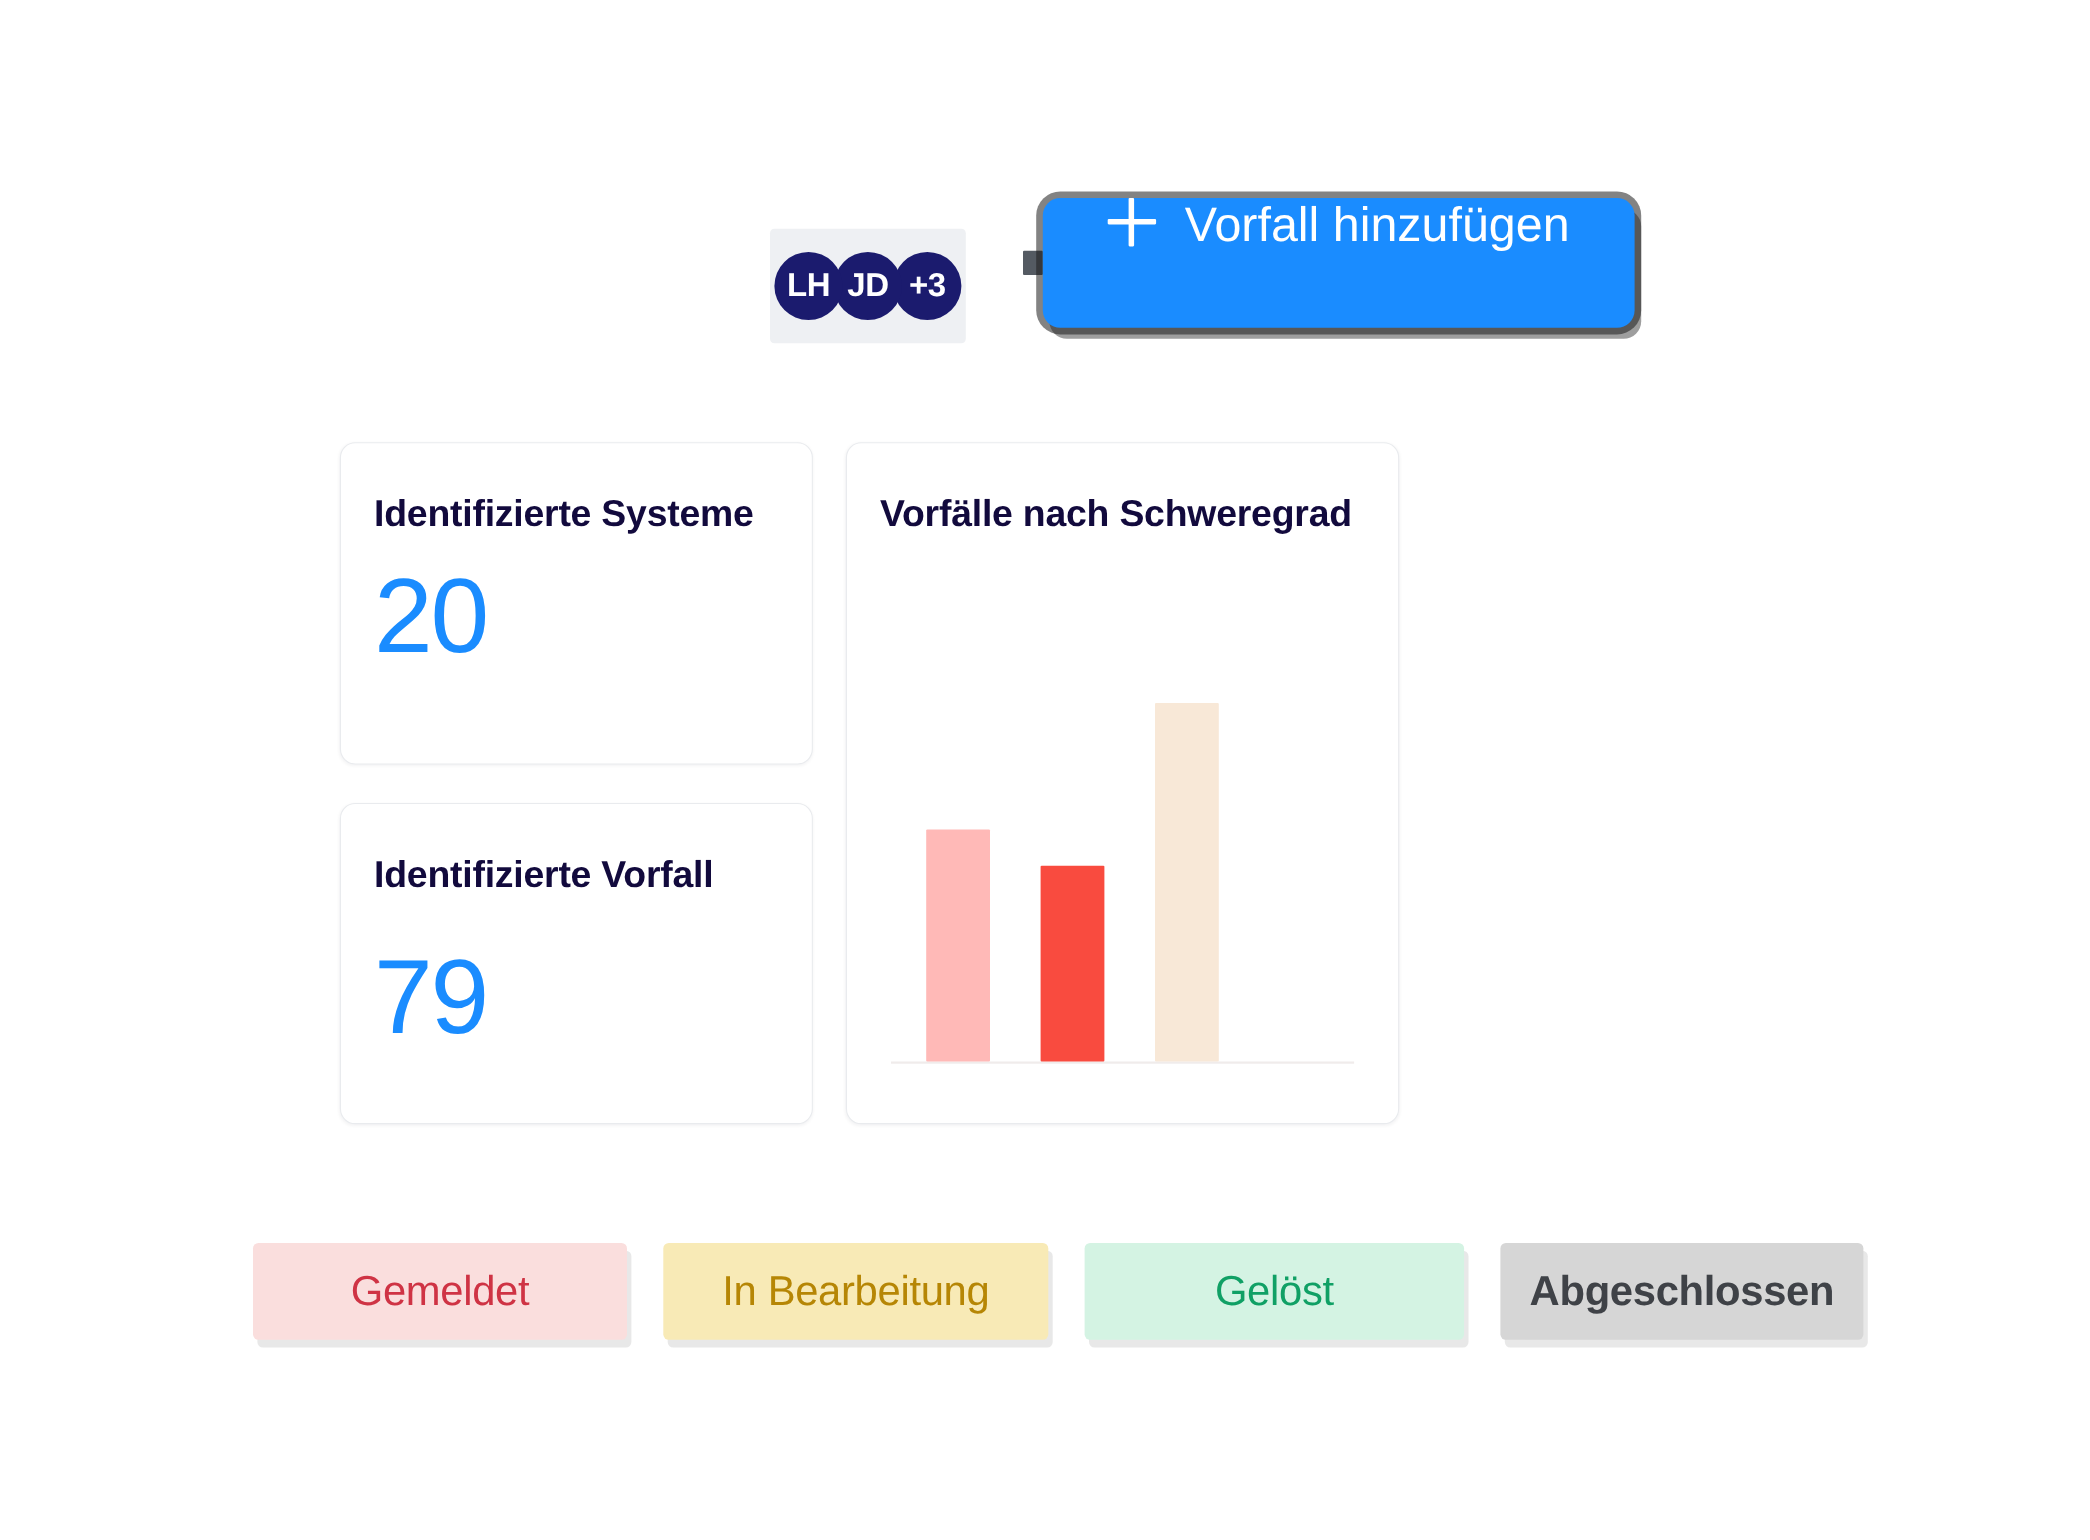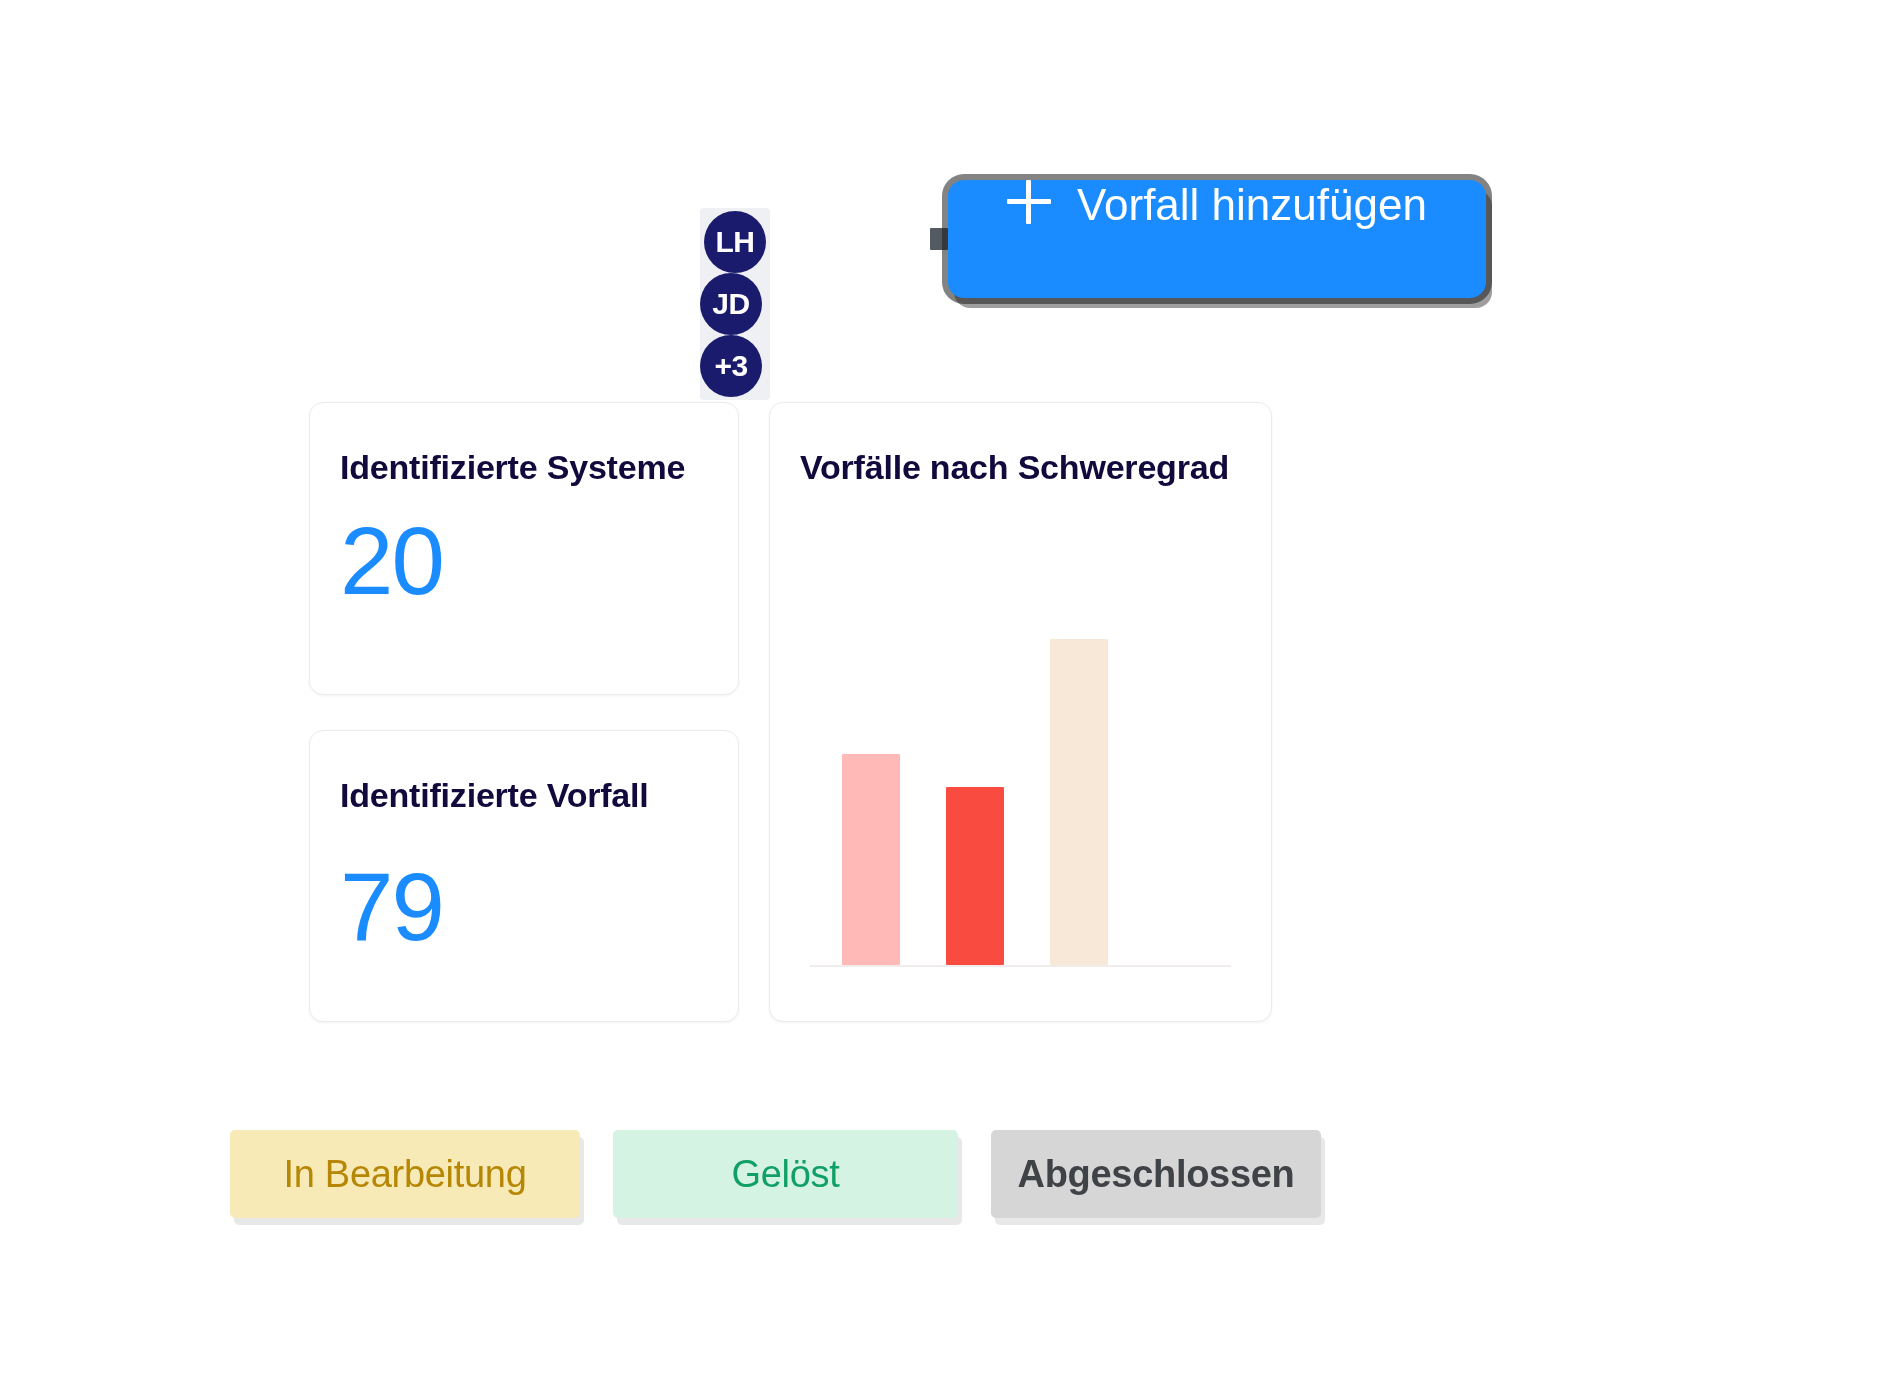--- a/index.html
+++ b/index.html
@@ -31,23 +31,22 @@
     align-items: center;
   }
 
   .avatar-cluster {
     position: absolute;
     left: 0px;
     top: 28px;
     display: flex;
     align-items: center;
     background: #eef0f3;
-    padding: 3px 4px;
+    padding: 21px 4px;
     border-radius: 4px;
-    flex-direction: column;
   }
 
   .avatar {
     width: 62px;
     height: 62px;
     border-radius: 50%;
     background: #1b1b6e;
     color: #ffffff;
     font-size: 30px;
     font-weight: 600;
@@ -311,20 +310,23 @@
               <div class="bar" style="height: 177.6px; background: rgb(249, 75, 63);"></div>
               <div class="bar" style="height: 325.6px; background: rgb(248, 232, 215);"></div>
             </div>
         </div>
       </div>
     </div>
 
   </div>
 
   <div class="status-row">
+    <div class="status-chip reported">
+      <span>Gemeldet</span>
+    </div>
     <div class="status-chip inprogress">
       <span>In Bearbeitung</span>
     </div>
     <div class="status-chip resolved">
       <span>Gelöst</span>
     </div>
     <div class="status-chip completed">
       <span>Abgeschlossen</span>
     </div>
   </div>

